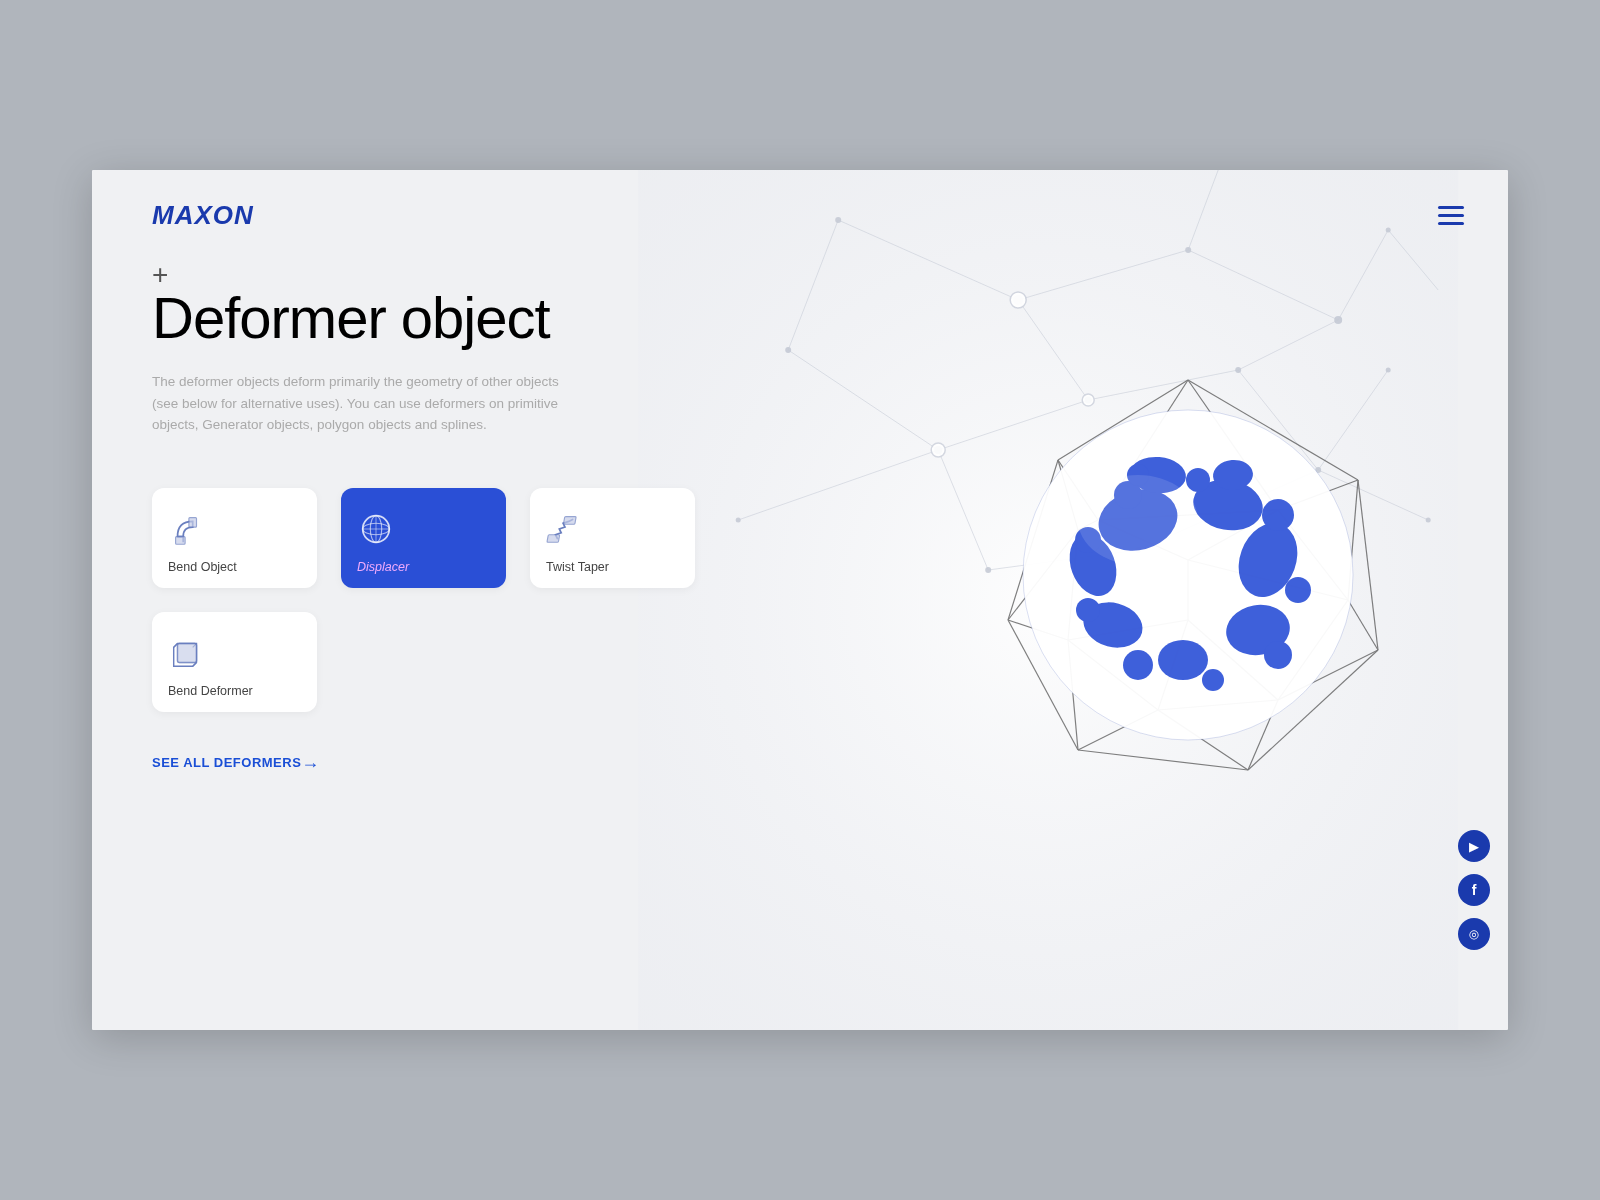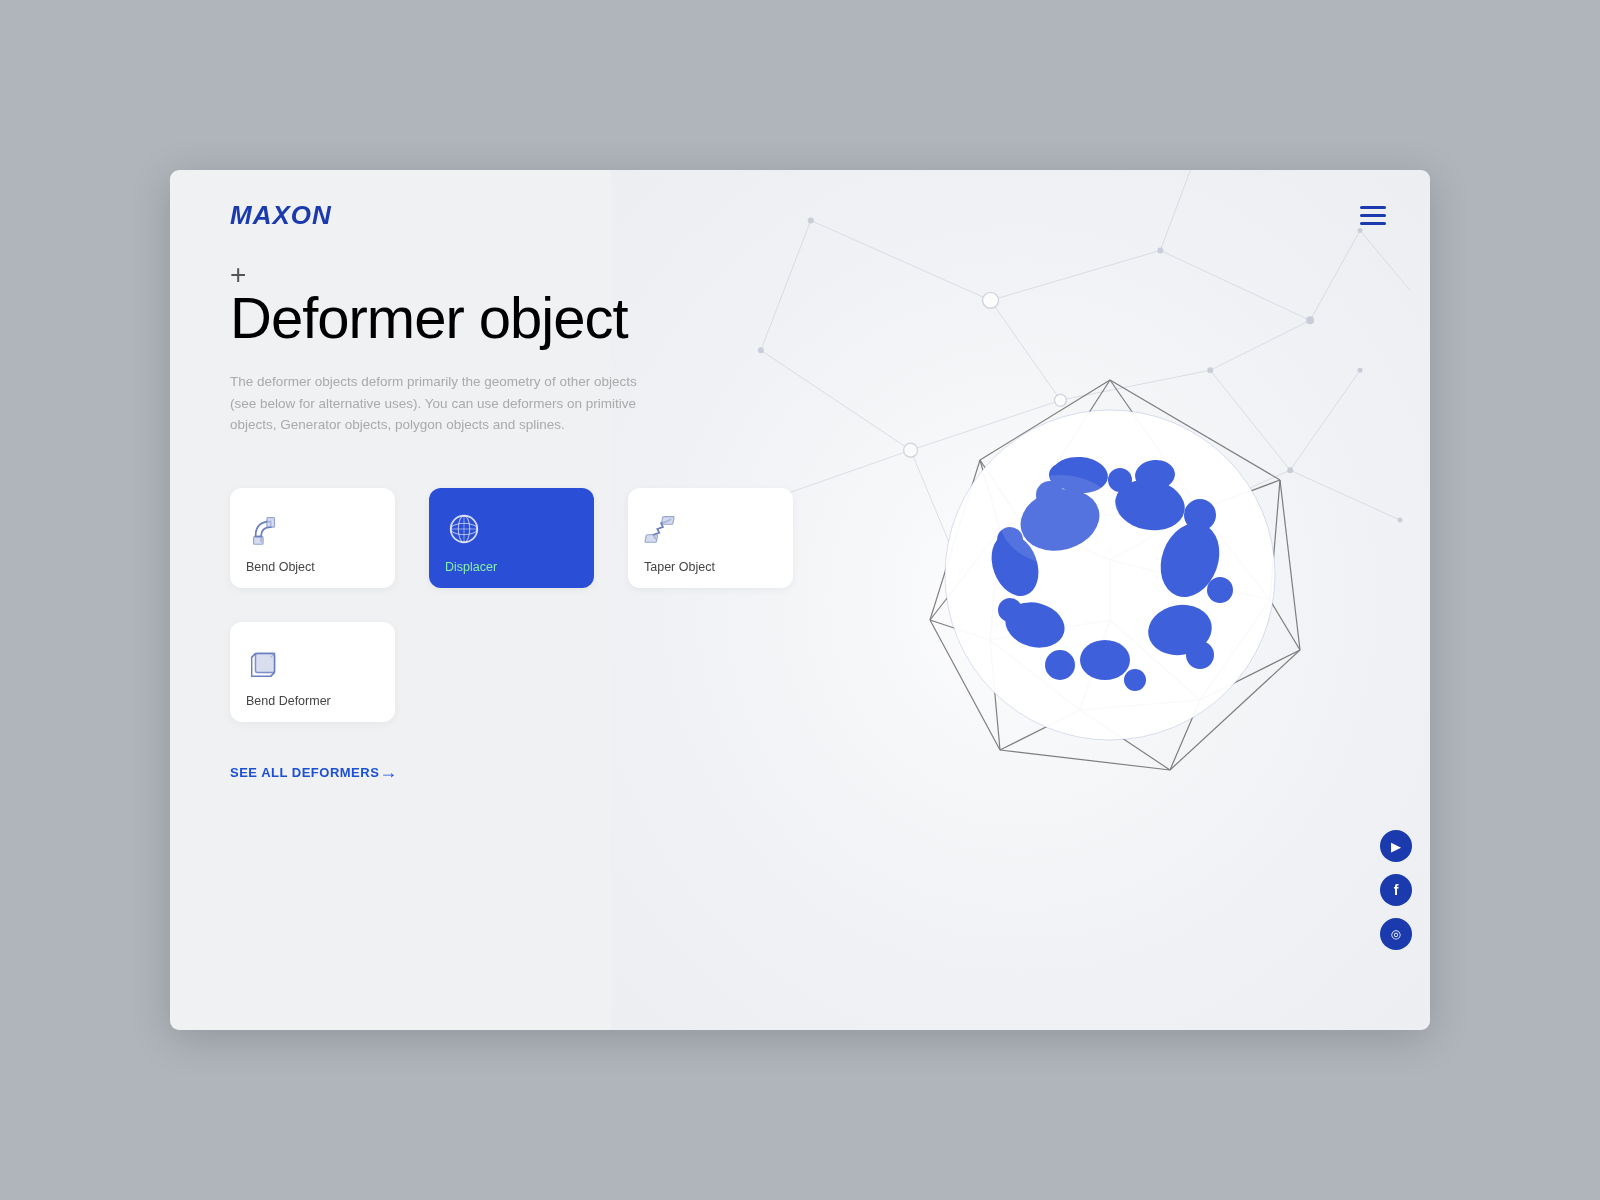--- a/index.html
+++ b/index.html
@@ -5,24 +5,24 @@
     * { box-sizing: border-box; margin: 0; padding: 0; }
     body {
       background: #b0b5bc;
       display: flex;
       align-items: center;
       justify-content: center;
       min-height: 100vh;
       font-family: 'Arial', sans-serif;
     }
     .outer-container {
-      width: 1260px;
+      width: 1416px;
       height: 860px;
       background: #f0f1f3;
-      border-radius: 9px;
+      border-radius: 1px;
       position: relative;
       overflow: hidden;
       box-shadow: 0 8px 40px rgba(0,0,0,0.18);
     }
     
     .network-bg {
       position: absolute;
       top: 0; right: 0;
       width: 65%;
       height: 100%;
@@ -84,21 +84,21 @@
       color: #aaa;
       line-height: 1.6;
       max-width: 430px;
       margin-bottom: 52px;
     }
     
     .cards-grid {
       display: grid;
       grid-template-columns: repeat(3, 165px);
       grid-template-rows: repeat(2, 100px);
-      gap: 34px;
+      gap: 24px;
       margin-bottom: 40px;
     }
     .card {
       background: #fff;
       border-radius: 12px;
       display: flex;
       flex-direction: column;
       align-items: flex-start;
       justify-content: flex-end;
       padding: 14px 16px 14px 16px;
@@ -112,21 +112,22 @@
     }
     .card-icon {
       margin-bottom: 8px;
     }
     .card-label {
       font-size: 12.5px;
       color: #444;
       font-weight: 500;
     }
     .card.active .card-label {
-      color: #86efac;
+      color: #f0abfc;
+      font-style: italic;
     }
     
     .icon-svg {
       width: 38px;
       height: 38px;
     }
     
     .see-all {
       display: flex;
       align-items: center;
@@ -281,21 +282,21 @@
       </div>
 
       <div class="card">
         <div class="card-icon">
           <svg class="icon-svg" viewBox="0 0 40 40" xmlns="http://www.w3.org/2000/svg">
             <path d="M12 30 L10 26 L16 24 L14 20 L20 18 L18 14 L24 12 L28 10" fill="none" stroke="#6a7fbf" stroke-width="1.8" stroke-linecap="round"></path>
             <rect x="7" y="26" width="12" height="8" rx="1" fill="#c5cce8" stroke="#6a7fbf" stroke-width="1.2" opacity="0.7" transform="skewX(-10)"></rect>
             <rect x="21" y="7" width="12" height="8" rx="1" fill="#c5cce8" stroke="#6a7fbf" stroke-width="1.2" opacity="0.7" transform="skewX(-10)"></rect>
           </svg>
         </div>
-        <span class="card-label">Taper Object</span>
+        <span class="card-label">Twist Taper</span>
       </div>
 
       <div class="card">
         <div class="card-icon">
           <svg class="icon-svg" viewBox="0 0 40 40" xmlns="http://www.w3.org/2000/svg">
             <rect x="10" y="10" width="20" height="20" rx="2" fill="#c5cce8" stroke="#6a7fbf" stroke-width="1.5" opacity="0.7"></rect>
             <path d="M10 10 L6 14 L6 34 L26 34 L30 30 L30 10Z" fill="none" stroke="#6a7fbf" stroke-width="1.5"></path>
             <line x1="10" y1="10" x2="6" y2="14" stroke="#6a7fbf" stroke-width="1.2"></line>
             <line x1="30" y1="10" x2="26" y2="14" stroke="#6a7fbf" stroke-width="1.2"></line>
             <line x1="30" y1="30" x2="26" y2="34" stroke="#6a7fbf" stroke-width="1.2"></line>

